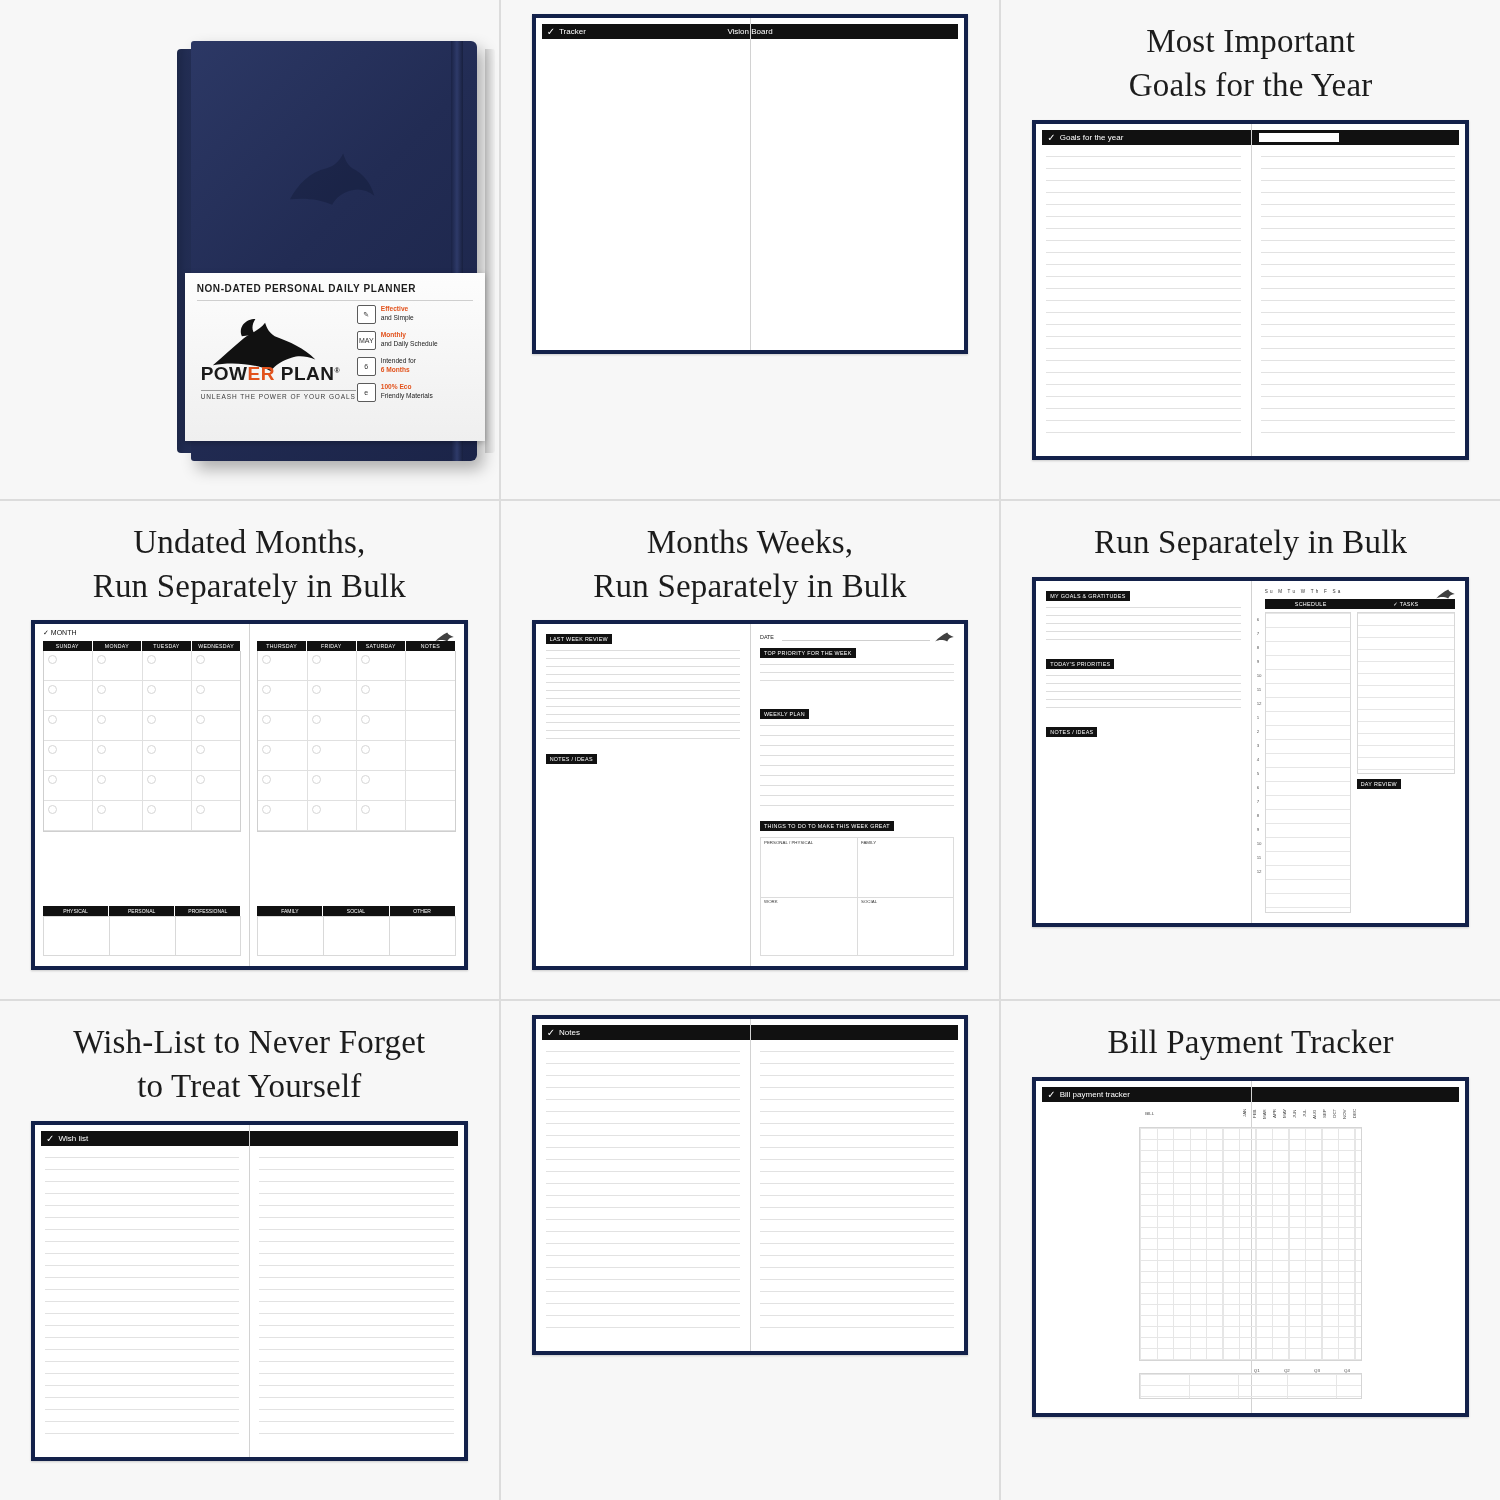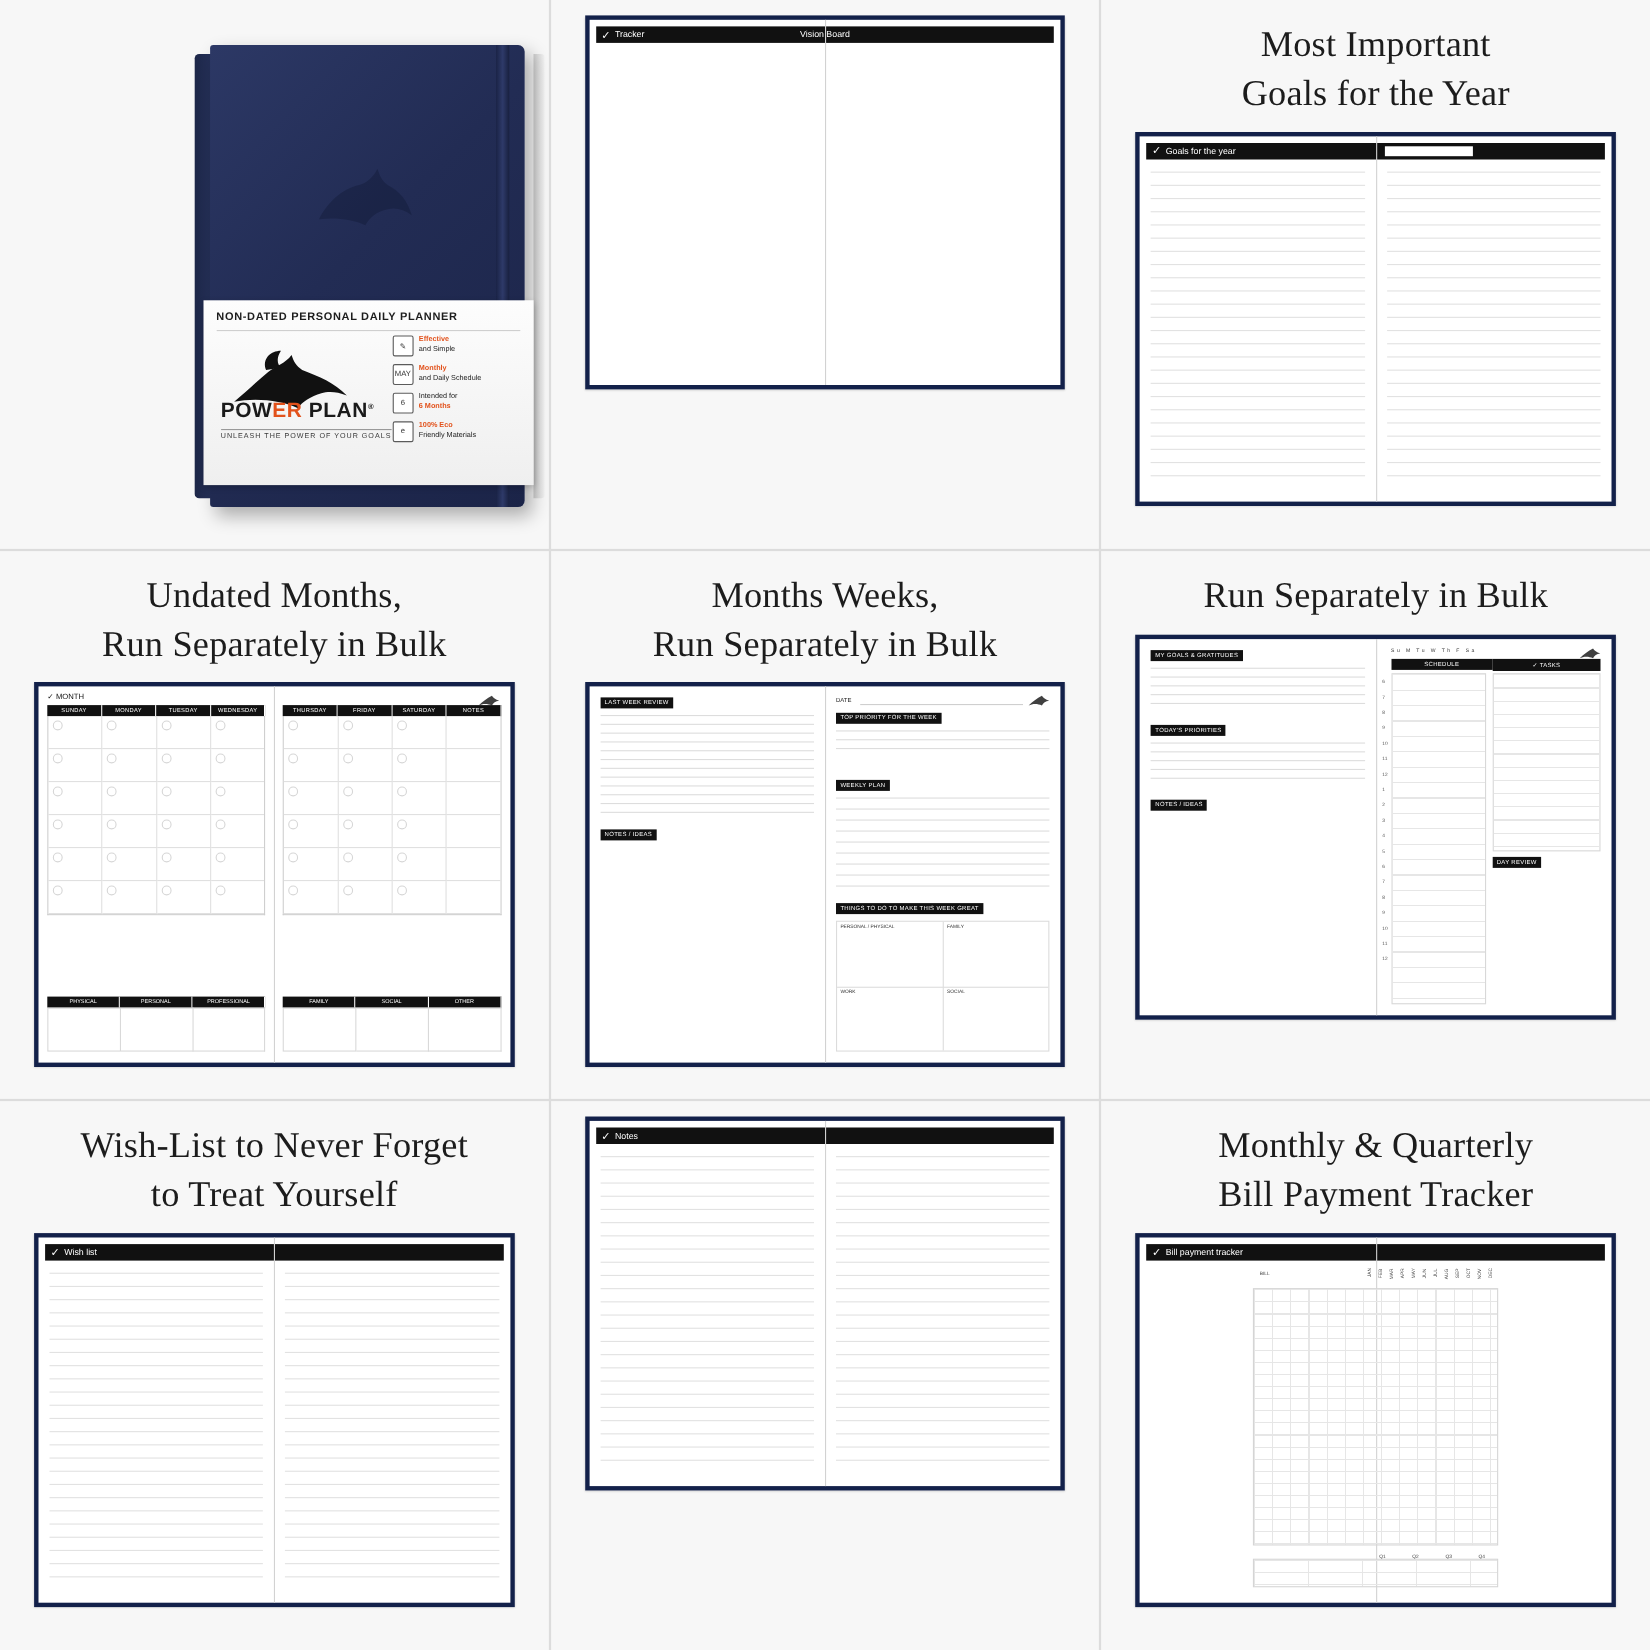--- a/index.html
+++ b/index.html
@@ -796,21 +796,20 @@
             <div class="rule" style="margin-bottom:11px"></div>
           <div class="rule" style="margin-bottom:11px"></div>
             <div class="rule" style="margin-bottom:11px"></div>
         </div>
       </div>
     </div>
   </div>
 
   <div class="cell">
     <div class="caption">
-      <span>Monthly &amp; Quarterly</span>
       <span>Bill Payment Tracker</span>
     </div>
     <div class="spread">
       <div class="blackbar">
         <span class="chk">✓</span>
         <span>Bill payment tracker</span>
       </div>
       <div class="page"></div>
       <div class="gutter"></div>
       <div class="page"></div>

